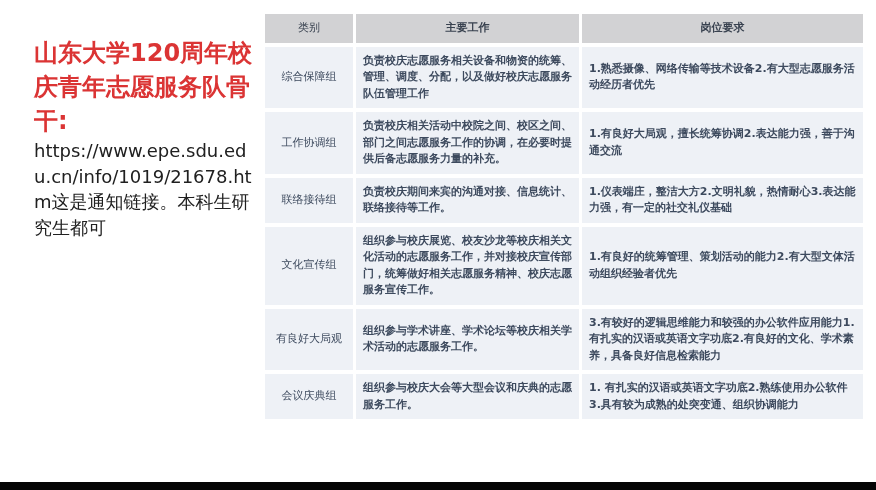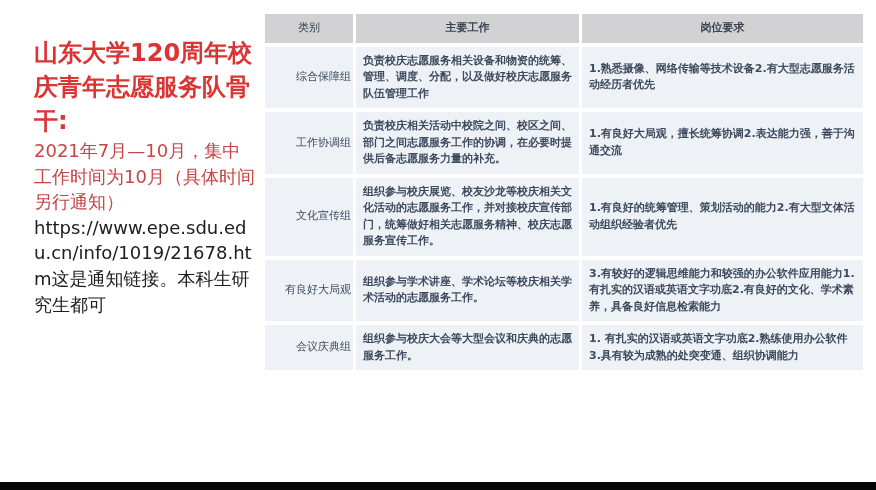--- a/index.html
+++ b/index.html
@@ -59,21 +59,21 @@
     text-align: center;
     padding: 6px 4px;
     color: #38414f;
   }
   .vol-table td {
     background: #eef1f6;
     vertical-align: middle;
     padding: 6px 7px;
   }
   .vol-table td.cat {
-    text-align: right;
+    text-align: center;
     padding: 6px 2px;
   }
   .vol-table th + th,
   .vol-table td + td {
     border-left: 3px solid #ffffff;
     font-weight: bold;
   }
 
   
   .bottom-bar {
@@ -81,21 +81,20 @@
     left: 0; bottom: 0;
     width: 100%; height: 8px;
     background: #050505;
   }
 </style>
 </head>
 <body>
 
 <div class="left-panel">
   <p class="title-red">山东大学120周年校庆青年志愿服务队骨干:</p>
-  <p class="body-red">2021年7月—10月，集中工作时间为10月（具体时间另行通知）</p>
   <p class="breakable">https://www.epe.sdu.edu.cn/info/1019/21678.htm这是通知链接。本科生研究生都可</p>
 </div>
 
 <table class="vol-table">
   <colgroup>
       <col class="c1">
       <col class="c2">
       <col class="c3">
     </colgroup>
   <thead>
@@ -110,20 +109,25 @@
       <td class="cat">综合保障组</td>
       <td>负责校庆志愿服务相关设备和物资的统筹、管理、调度、分配，以及做好校庆志愿服务队伍管理工作</td>
       <td>1.熟悉摄像、网络传输等技术设备2.有大型志愿服务活动经历者优先</td>
     </tr>
     <tr>
       <td class="cat">工作协调组</td>
       <td>负责校庆相关活动中校院之间、校区之间、部门之间志愿服务工作的协调，在必要时提供后备志愿服务力量的补充。</td>
       <td>1.有良好大局观，擅长统筹协调2.表达能力强，善于沟通交流</td>
     </tr>
     <tr>
+      <td class="cat">联络接待组</td>
+      <td>负责校庆期间来宾的沟通对接、信息统计、联络接待等工作。</td>
+      <td>1.仪表端庄，整洁大方2.文明礼貌，热情耐心3.表达能力强，有一定的社交礼仪基础</td>
+    </tr>
+    <tr>
       <td class="cat">文化宣传组</td>
       <td>组织参与校庆展览、校友沙龙等校庆相关文化活动的志愿服务工作，并对接校庆宣传部门，统筹做好相关志愿服务精神、校庆志愿服务宣传工作。</td>
       <td>1.有良好的统筹管理、策划活动的能力2.有大型文体活动组织经验者优先</td>
     </tr>
     <tr>
       <td class="cat">有良好大局观</td>
       <td>组织参与学术讲座、学术论坛等校庆相关学术活动的志愿服务工作。</td>
       <td>3.有较好的逻辑思维能力和较强的办公软件应用能力1.有扎实的汉语或英语文字功底2.有良好的文化、学术素养，具备良好信息检索能力</td>
     </tr>
     <tr>

